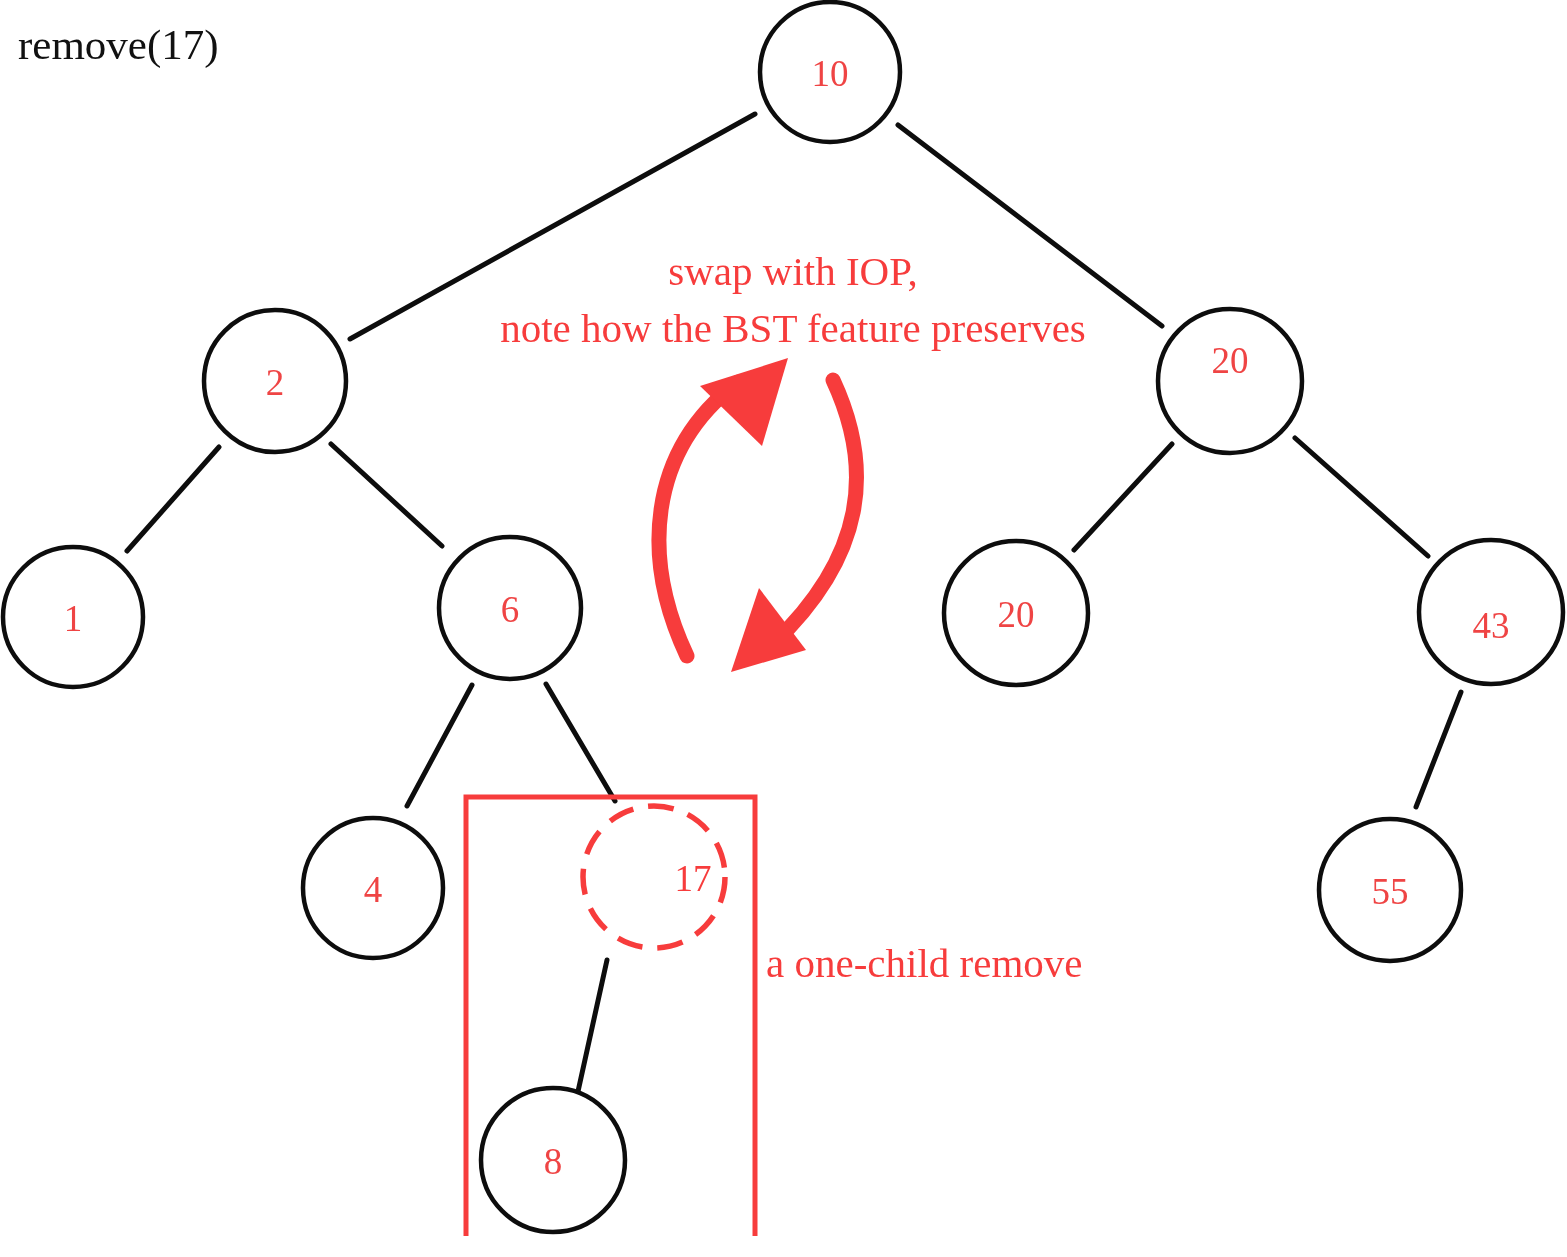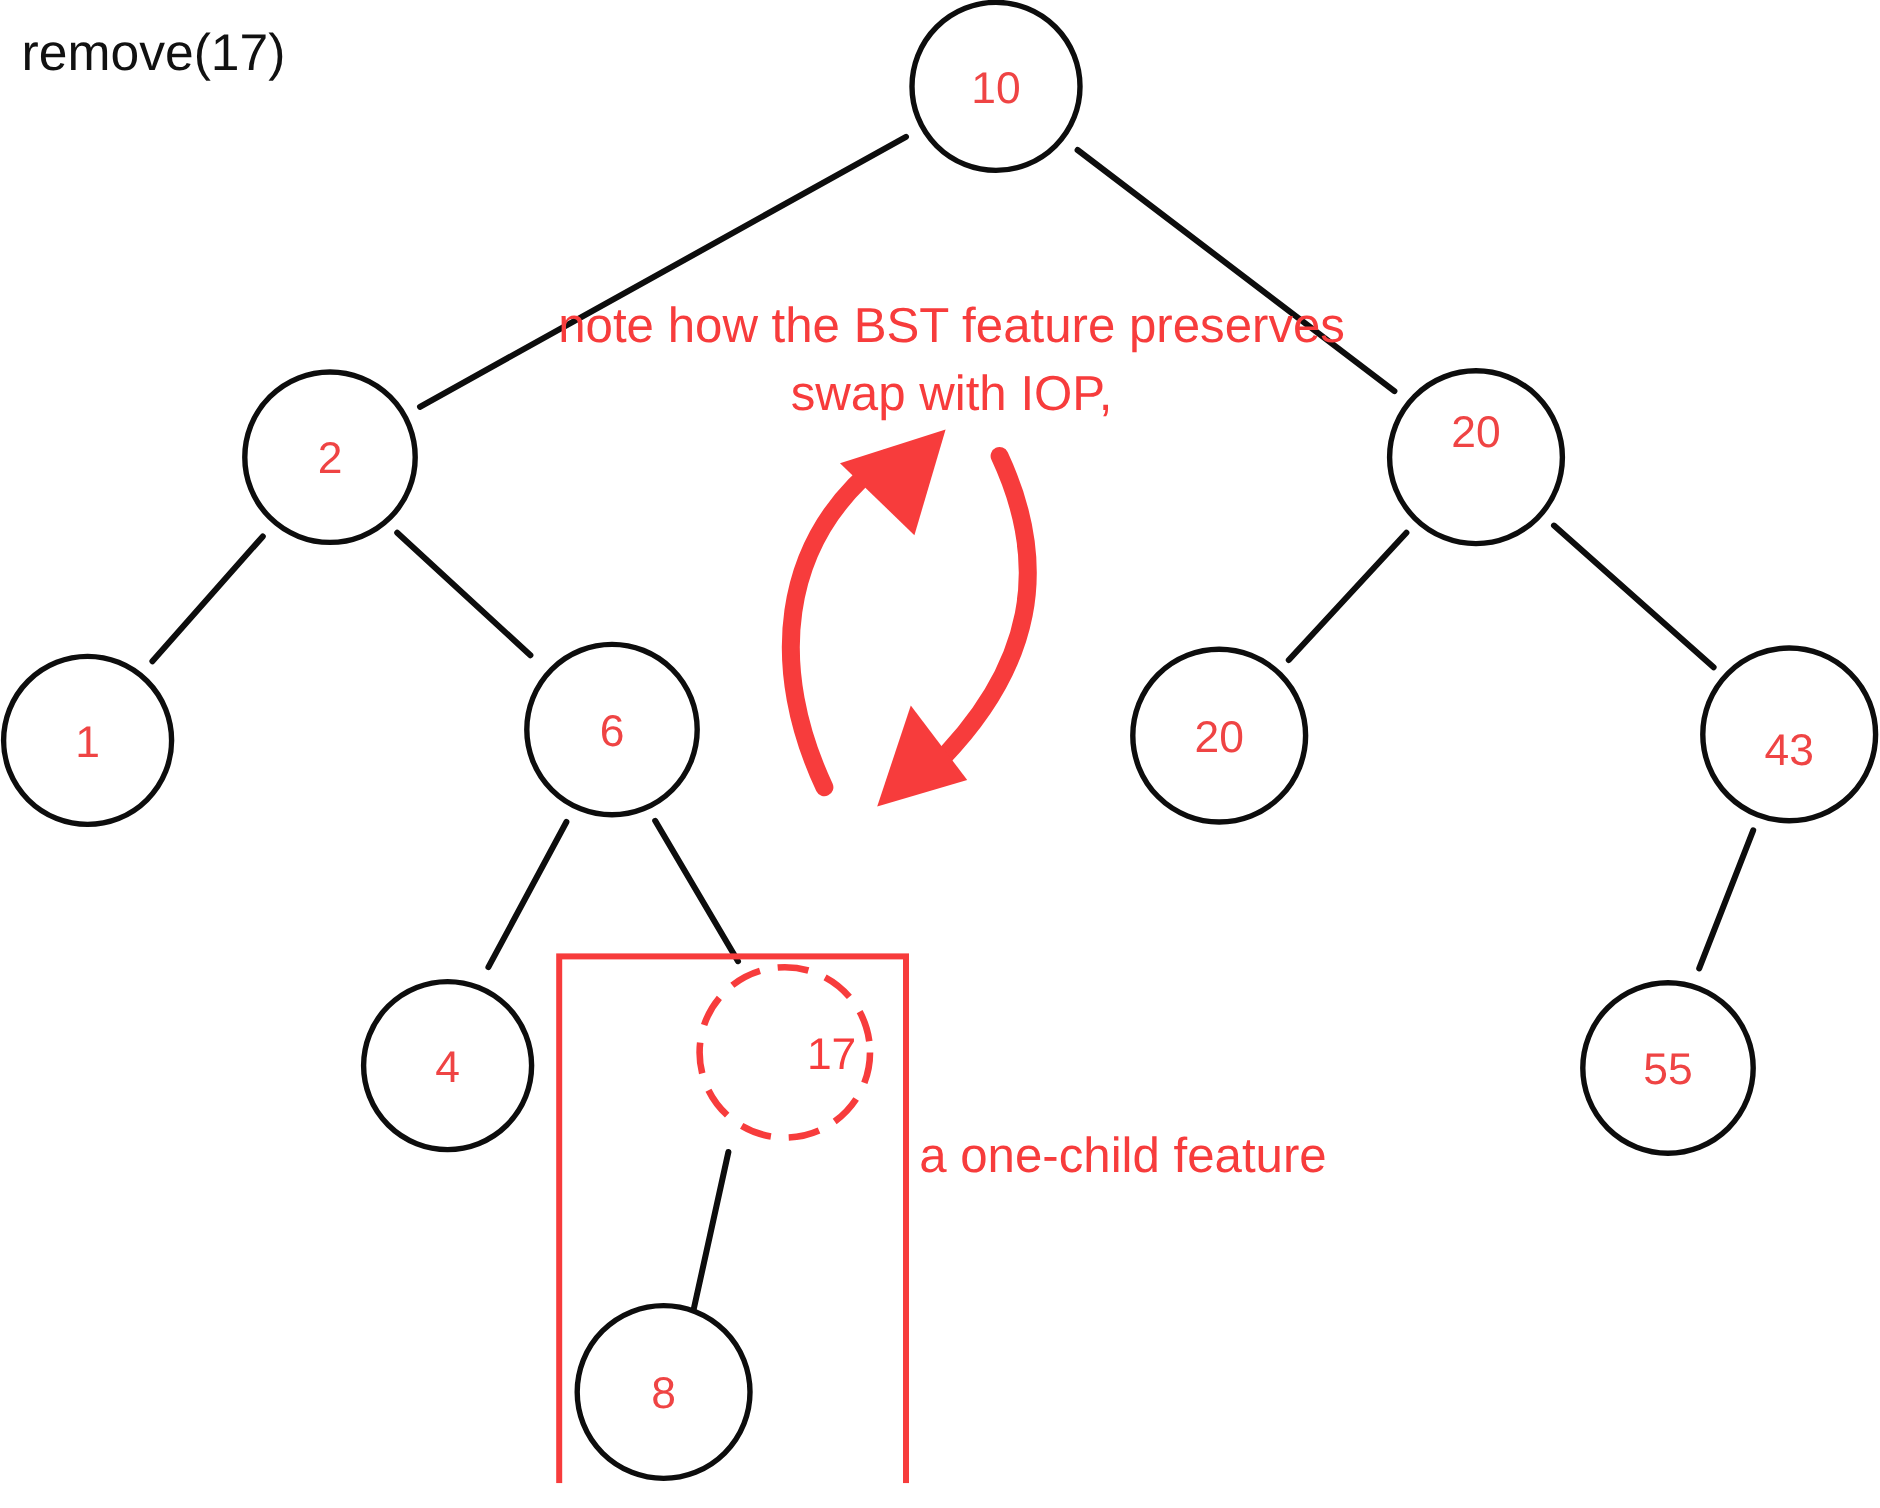--- a/index.html
+++ b/index.html
@@ -6,21 +6,21 @@
     margin: 0;
     padding: 0;
     background: #ffffff;
   }
   #canvas {
     position: relative;
     width: 1567px;
     height: 1236px;
     background: #ffffff;
     overflow: hidden;
-    font-family: Liberation Sans, sans-serif;
+    font-family: Liberation Serif, serif;
     color: #111111;
   }
   #diagram-svg {
     position: absolute;
     left: 0;
     top: 0;
   }
   .page-title {
     position: absolute;
     left: 18px;
@@ -114,21 +114,21 @@
   <div class="node-label" style="left:73px;   top:618px;">1</div>
   <div class="node-label" style="left:510px;  top:609px;">6</div>
   <div class="node-label" style="left:1016px; top:614px;">20</div>
   <div class="node-label" style="left:1491px; top:613px;margin-top:12px;">43</div>
   <div class="node-label" style="left:373px;  top:889px;">4</div>
   <div class="node-label red" style="left:654px; top:878px;">17</div>
   <div class="node-label" style="left:1390px; top:891px;">55</div>
   <div class="node-label" style="left:553px;  top:1161px;">8</div>
 
   <div class="annotation swap-note">
+    <div>swap with IOP,</div>
     <div>note how the BST feature preserves</div>
-    <div>swap with IOP,</div>
   </div>
 
   <div class="annotation remove-note">
-    <div>a one-child feature</div>
+    <div>a one-child remove</div>
   </div>
 
 </div>
 
 </body></html>

